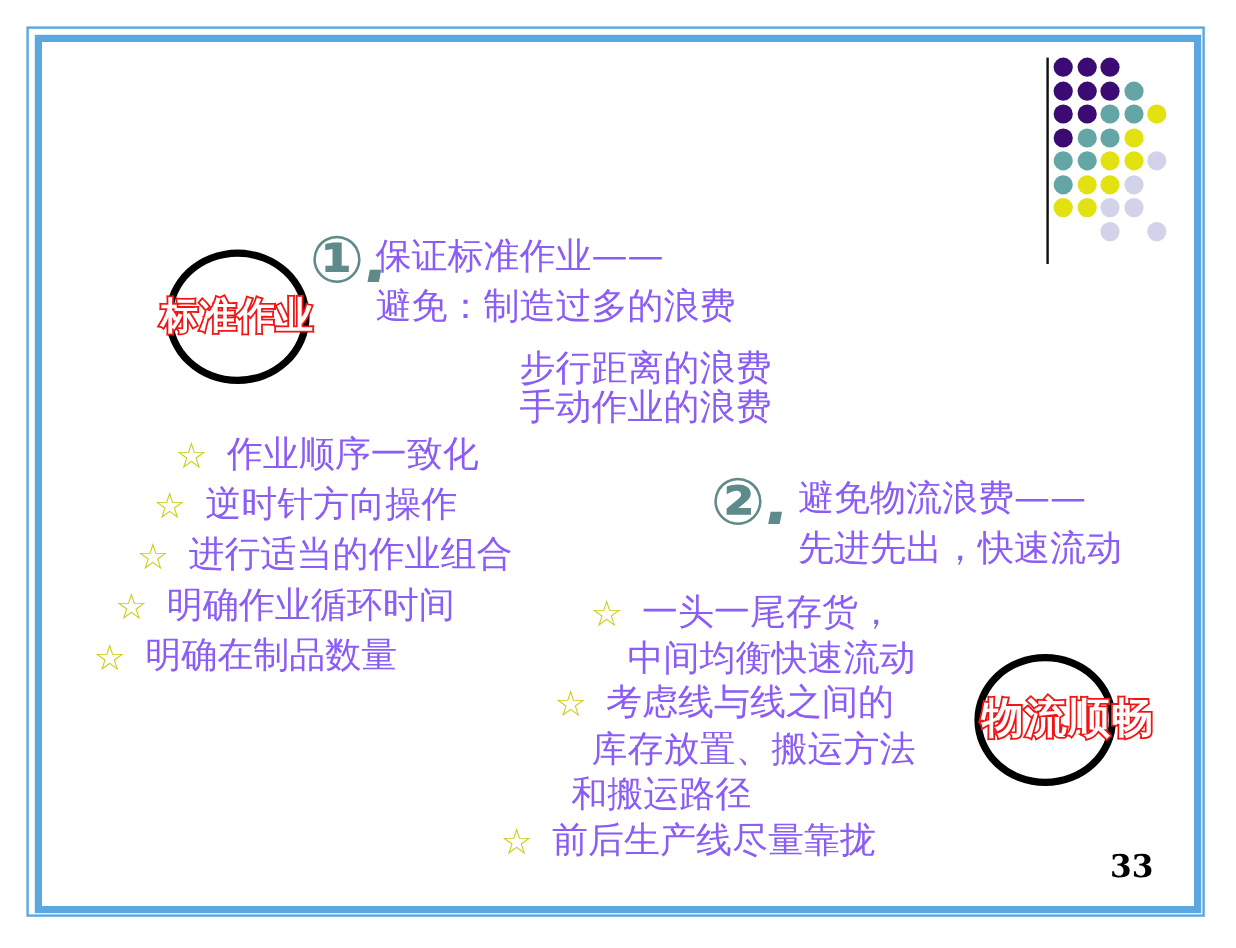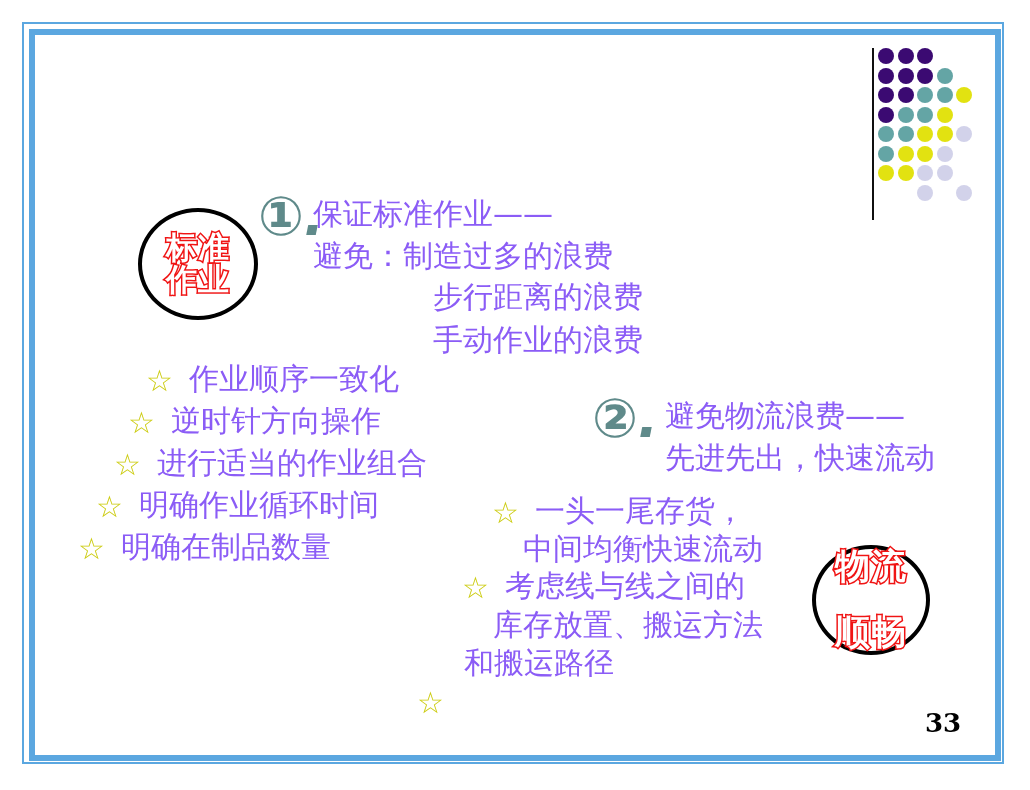--- a/index.html
+++ b/index.html
@@ -85,25 +85,24 @@
   .starbul {
     position: absolute;
     color: #cccc11;
     font-size: 30px;
     line-height: 1;
   }
 
   
   .seal {
     position: absolute;
-    border: 4px solid #000000;
+    border: 6px solid #000000;
     border-radius: 50%;
     box-sizing: border-box;
     display: flex;
-    flex-direction: column;
     align-items: center;
     justify-content: center;
   }
   .seal-line {
     color: #ffffff;
     font-size: 35px;
     font-weight: bold;
     line-height: 1.02;
     letter-spacing: 1px;
     -webkit-text-stroke: 3px #f01414;
@@ -172,21 +171,21 @@
   <div class="seal seal-sm" id="seal0" style="left:138px; top:208px; width:120px; height:112px;">
     <div class="seal-line">标准</div>
     <div class="seal-line">作业</div>
   </div>
 
   <div class="circnum" style="left:258px; top:190px;">①.</div>
 
   <div class="txt" style="left:313px; top:199px;">保证标准作业——</div>
 
   <div class="txt" style="left:313px; top:241px;">避免：制造过多的浪费</div>
-  <div class="txt" style="left:433px; top:282px;">步行距离的浪费</div>
+  <div class="txt" style="left:433px; top:293px;">步行距离的浪费</div>
   <div class="txt" style="left:433px; top:325px;">手动作业的浪费</div>
 
   <div class="starbul" style="left:146px; top:366px;">☆</div>
   <div class="txt" style="left:189px; top:364px;">作业顺序一致化</div>
 
   <div class="starbul" style="left:128px; top:408px;">☆</div>
   <div class="txt" style="left:171px; top:406px;">逆时针方向操作</div>
 
   <div class="starbul" style="left:114px; top:450px;">☆</div>
   <div class="txt" style="left:157px; top:448px;">进行适当的作业组合</div>
@@ -205,23 +204,24 @@
   <div class="starbul" style="left:492px; top:498px;">☆</div>
   <div class="txt" style="left:535px; top:496px;">一头一尾存货，</div>
 
   <div class="txt" style="left:523px; top:534px;">中间均衡快速流动</div>
 
   <div class="starbul" style="left:462px; top:573px;">☆</div>
   <div class="txt" style="left:505px; top:571px;">考虑线与线之间的</div>
 
   <div class="txt" style="left:493px; top:610px;">库存放置、搬运方法</div>
 
-  <div class="txt" style="left:464px; top:648px;">和搬运路径</div>
+  <div class="txt" style="left:476px; top:648px;">和搬运路径</div>
 
   <div class="starbul" style="left:417px; top:688px;">☆</div>
+  <div class="txt" style="left:460px; top:686px;">前后生产线尽量靠拢</div>
 
   <div class="seal" id="seal1" style="left:812px; top:545px; width:118px; height:110px;justify-content:space-between;">
     <div class="seal-line">物流</div>
     <div class="seal-line">顺畅</div>
   </div>
 
   <div class="pagenum" style="left:925px; top:708px;">33</div>
 
 </div>
 

